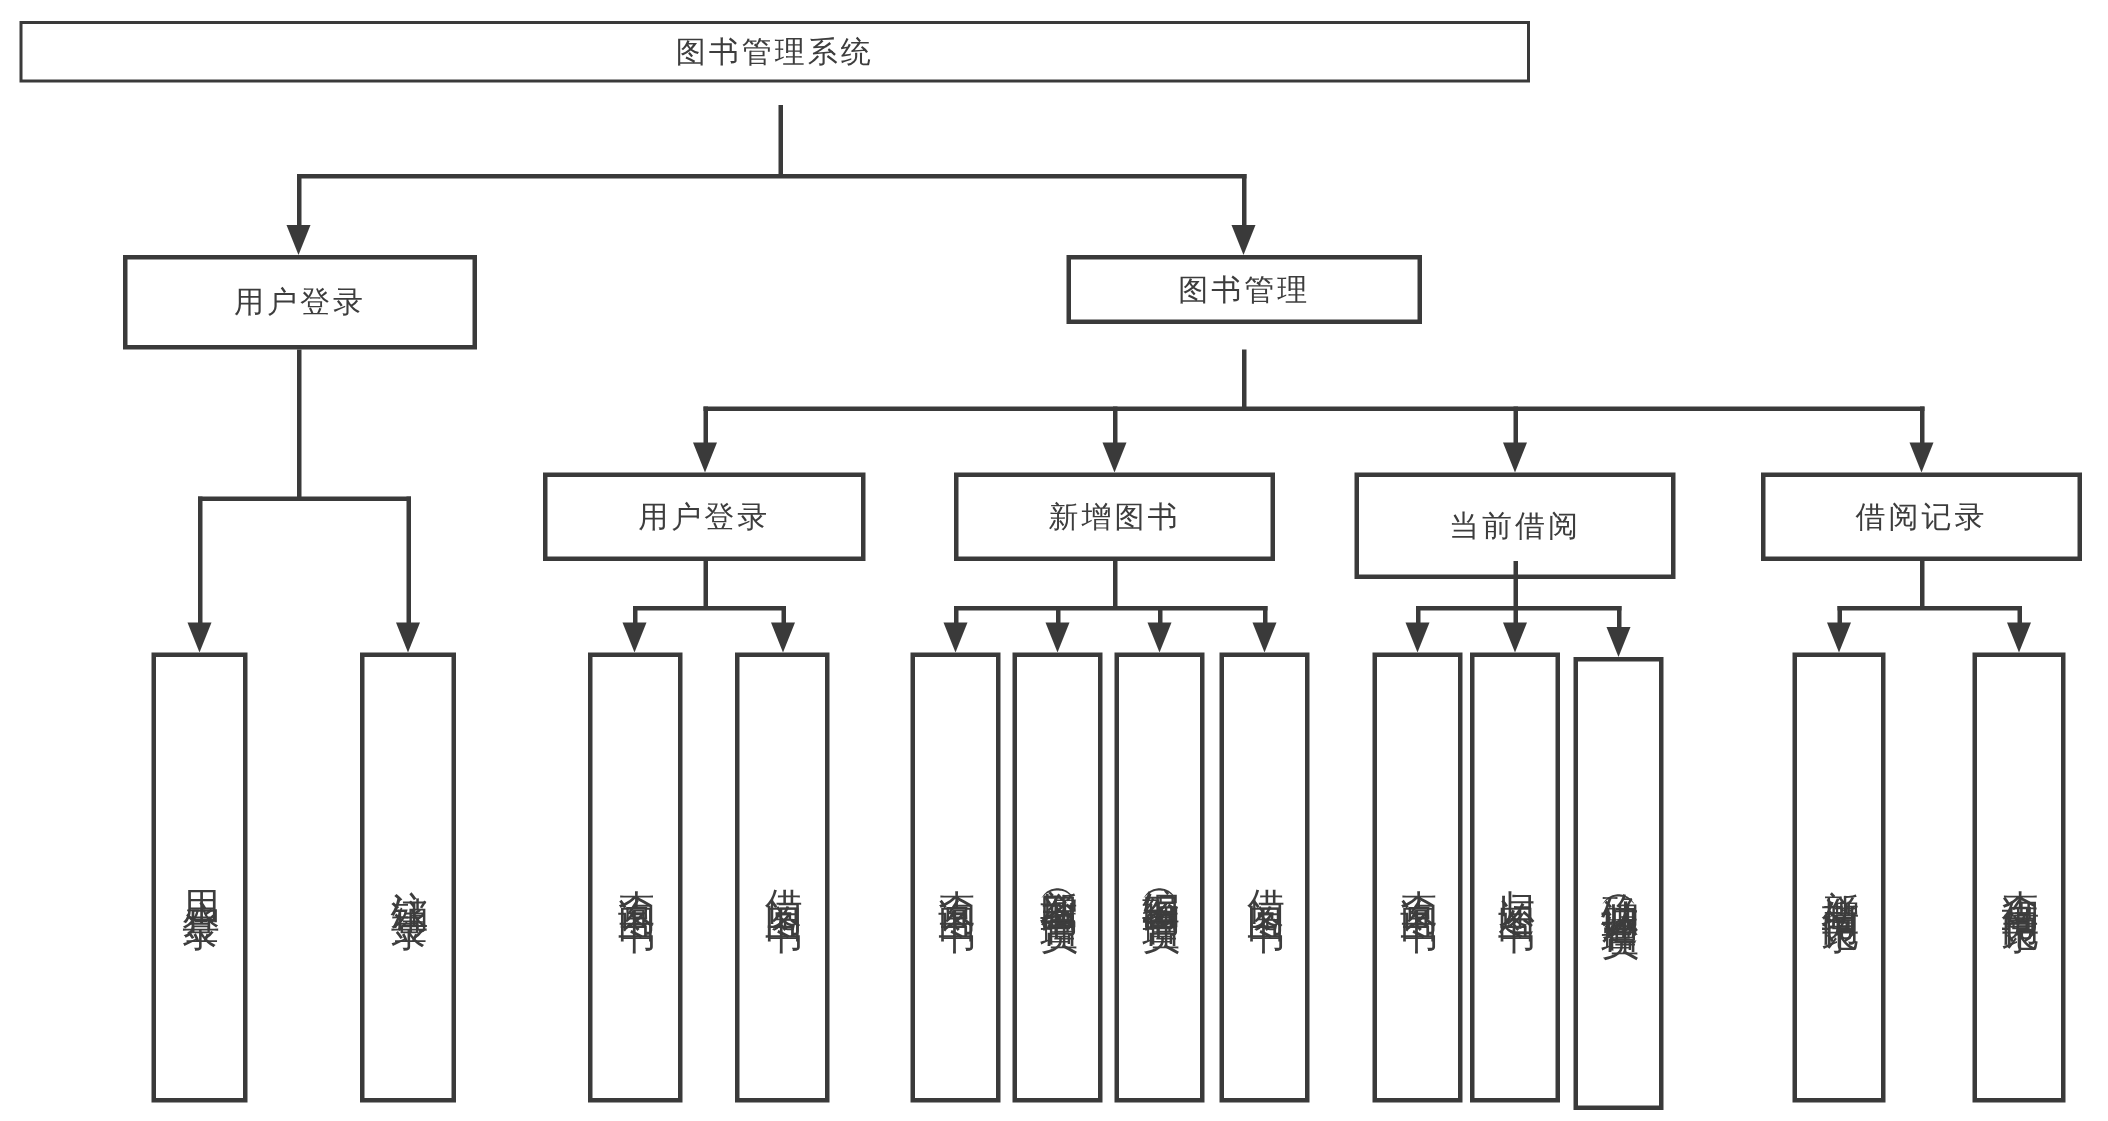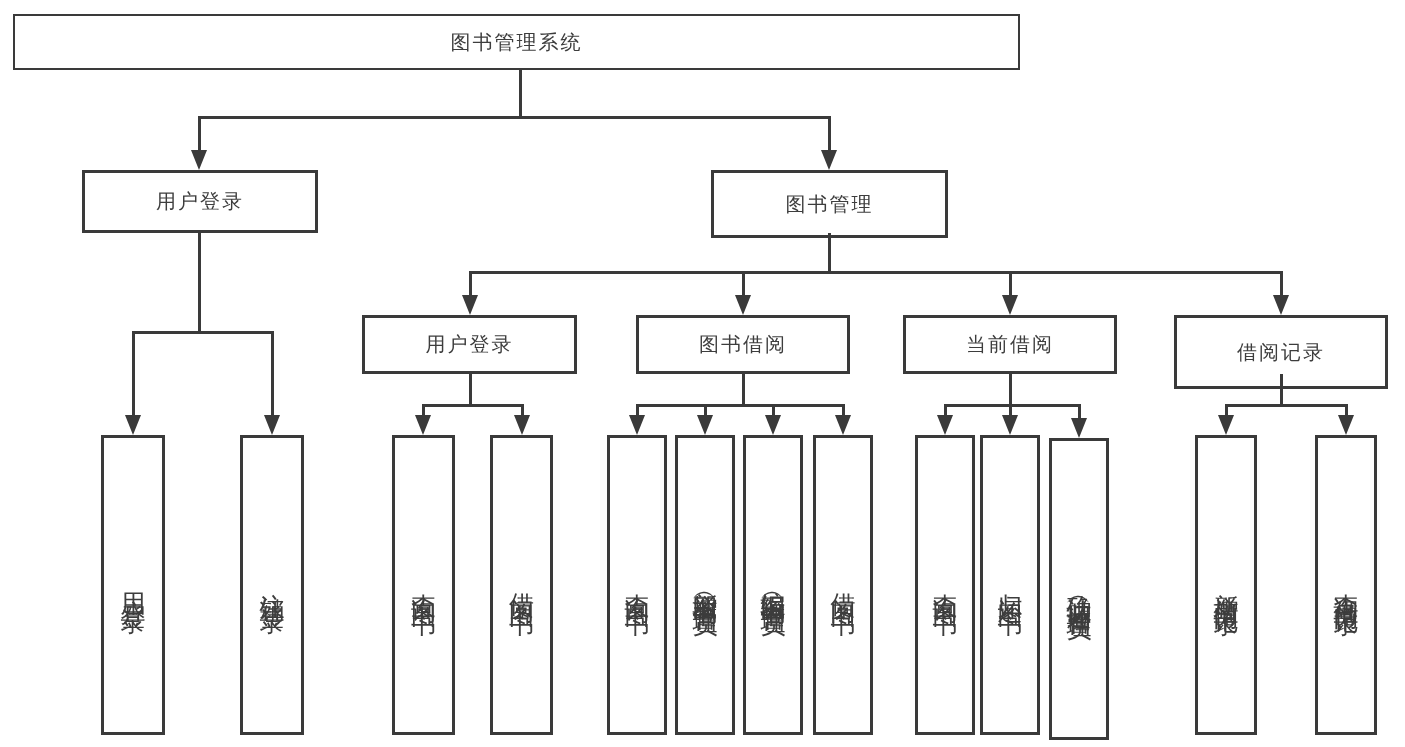--- a/index.html
+++ b/index.html
@@ -49,35 +49,35 @@
     letter-spacing:1px;
     z-index:5;
     white-space:nowrap;
   }
 </style>
 </head>
 <body>
 
 <div class="canvas">
 
-  <div class="box thin" style="left:13px;top:14px;width:1007px;height:56px;">
+  <div class="box thin" style="left:13px;top:14px;width:1007px;height:41px;">
     <span class="hlabel">图书管理系统</span>
   </div>
 
   <div class="line" style="left:519px;top:70px;width:3px;height:48px;"></div>
   <div class="line" style="left:198px;top:116px;width:633px;height:3px;"></div>
   <div class="line" style="left:198px;top:116px;width:3px;height:36px;"></div>
   <div class="arrow" style="left:191px;top:150px;"></div>
   <div class="line" style="left:828px;top:116px;width:3px;height:36px;"></div>
   <div class="arrow" style="left:821px;top:150px;"></div>
 
   <div class="box" style="left:82px;top:170px;width:236px;height:63px;">
     <span class="hlabel">用户登录</span>
   </div>
-  <div class="box" style="left:711px;top:170px;width:237px;height:68px;">
+  <div class="box" style="left:711px;top:170px;width:237px;height:46px;">
     <span class="hlabel">图书管理</span>
   </div>
 
   <div class="line" style="left:198px;top:233px;width:3px;height:101px;"></div>
   <div class="line" style="left:132px;top:331px;width:142px;height:3px;"></div>
   <div class="line" style="left:132px;top:331px;width:3px;height:86px;"></div>
   <div class="arrow" style="left:125px;top:415px;"></div>
   <div class="line" style="left:271px;top:331px;width:3px;height:86px;"></div>
   <div class="arrow" style="left:264px;top:415px;"></div>
 
@@ -89,26 +89,26 @@
   <div class="arrow" style="left:735px;top:295px;"></div>
   <div class="line" style="left:1009px;top:271px;width:3px;height:26px;"></div>
   <div class="arrow" style="left:1002px;top:295px;"></div>
   <div class="line" style="left:1280px;top:271px;width:3px;height:26px;"></div>
   <div class="arrow" style="left:1273px;top:295px;"></div>
 
   <div class="box" style="left:362px;top:315px;width:215px;height:59px;">
     <span class="hlabel">用户登录</span>
   </div>
   <div class="box" style="left:636px;top:315px;width:214px;height:59px;">
-    <span class="hlabel">图书借阅</span>
+    <span class="hlabel">新增图书</span>
   </div>
-  <div class="box" style="left:903px;top:315px;width:214px;height:59px;">
+  <div class="box" style="left:903px;top:315px;width:214px;height:71px;">
     <span class="hlabel">当前借阅</span>
   </div>
-  <div class="box" style="left:1174px;top:315px;width:214px;height:74px;text-align:right;">
+  <div class="box" style="left:1174px;top:315px;width:214px;height:59px;text-align:right;">
     <span class="hlabel">借阅记录</span>
   </div>
 
   <div class="line" style="left:469px;top:374px;width:3px;height:32px;"></div>
   <div class="line" style="left:422px;top:404px;width:102px;height:3px;"></div>
   <div class="line" style="left:422px;top:404px;width:3px;height:14px;"></div>
   <div class="arrow" style="left:415px;top:415px;"></div>
   <div class="line" style="left:521px;top:404px;width:3px;height:14px;"></div>
   <div class="arrow" style="left:514px;top:415px;"></div>
 

